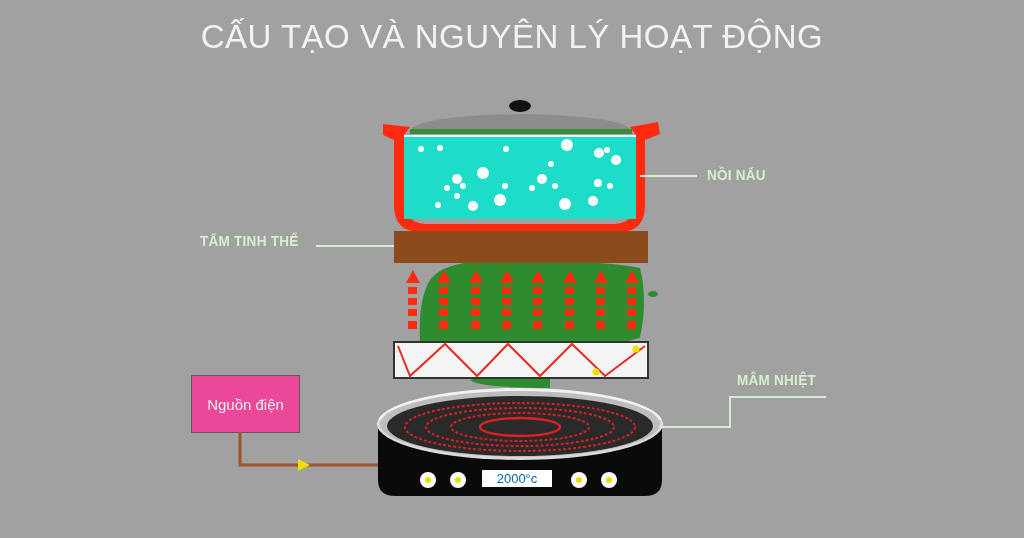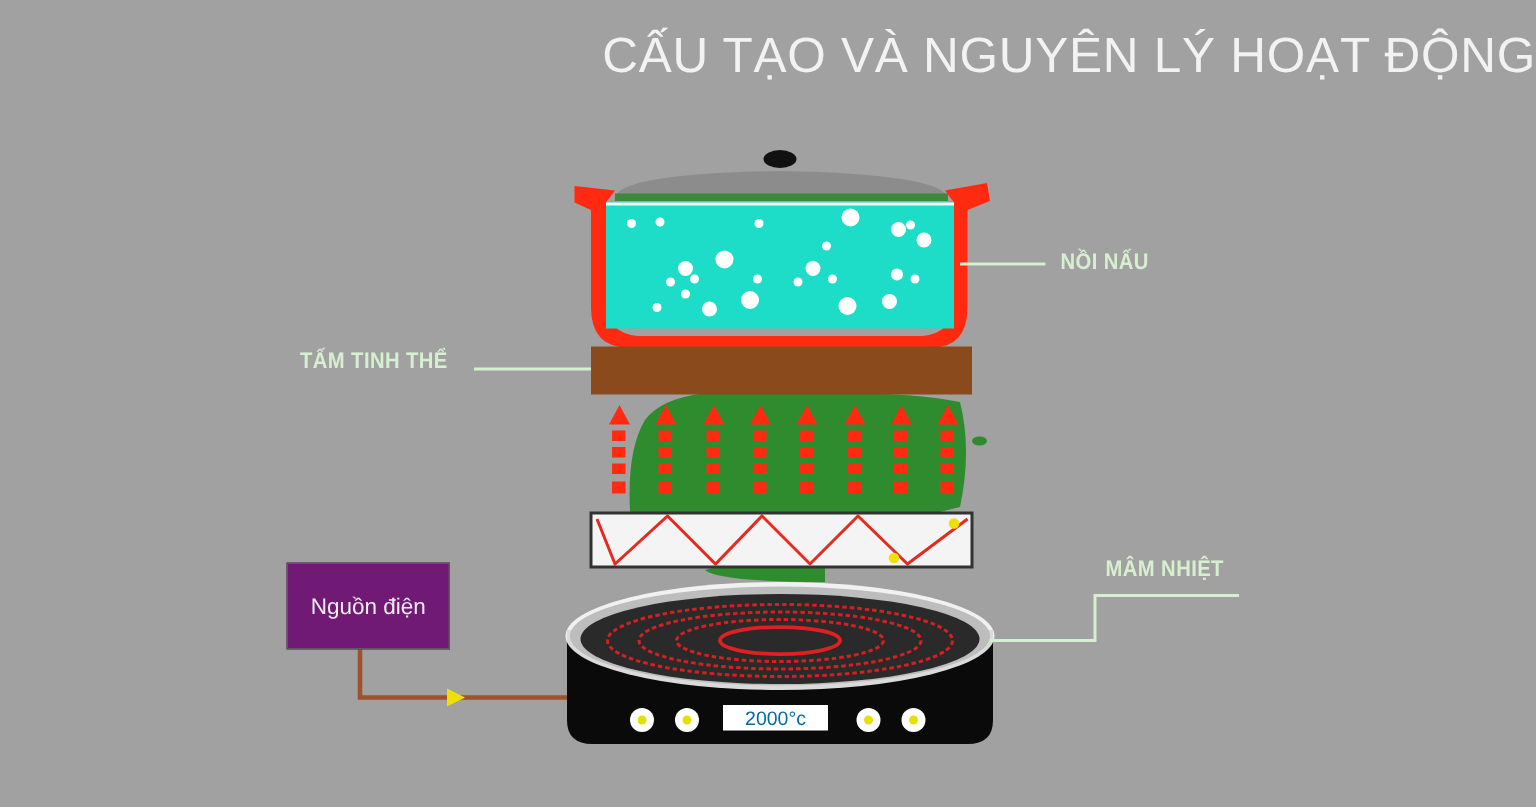--- a/index.html
+++ b/index.html
@@ -4,34 +4,34 @@
   <style>
     html, body { margin: 0; padding: 0; }
     body {
       width: 1024px; height: 538px; overflow: hidden;
       background: #a1a1a1;
       font-family: "DejaVu Sans", sans-serif;
       position: relative;
     }
     .title {
       position: absolute; left: 0; top: 18px; width: 1024px;
-      text-align: right; color: #f2f2f2;
+      text-align: center; color: #f2f2f2;
       font-family: "Liberation Sans", sans-serif;
       font-size: 33px; letter-spacing: 0.5px; font-weight: normal;
     }
     svg.diagram { position: absolute; left: 0; top: 0; }
     .label {
       position: absolute; color: #d6f0cf;
       font-family: "Liberation Sans", sans-serif;
       font-size: 15px; font-weight: bold; letter-spacing: 0.3px;
       transform: scaleX(0.9); transform-origin: left center;
     }
     .power-box {
       position: absolute; left: 191px; top: 375px; width: 107px; height: 56px;
-      background: #701a75; border: 1px solid #5a5a5a;
+      background: #ec4899; border: 1px solid #5a5a5a;
       color: #eeeeee; font-family: "Liberation Sans", sans-serif; font-size: 15px;
       display: flex; align-items: center; justify-content: center;
     }
     .temp-display {
       position: absolute; left: 482px; top: 470px; width: 70px; height: 17px;
       background: #ffffff; color: #0369a1;
       font-family: "Liberation Sans", sans-serif; font-size: 13px;
       display: flex; align-items: center; justify-content: center;
     }
   </style>

